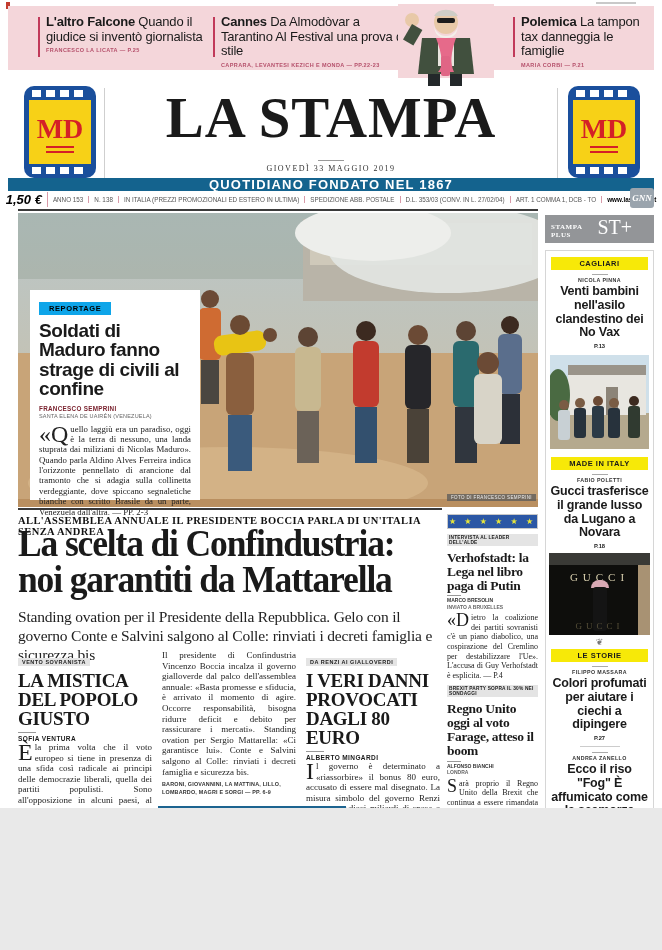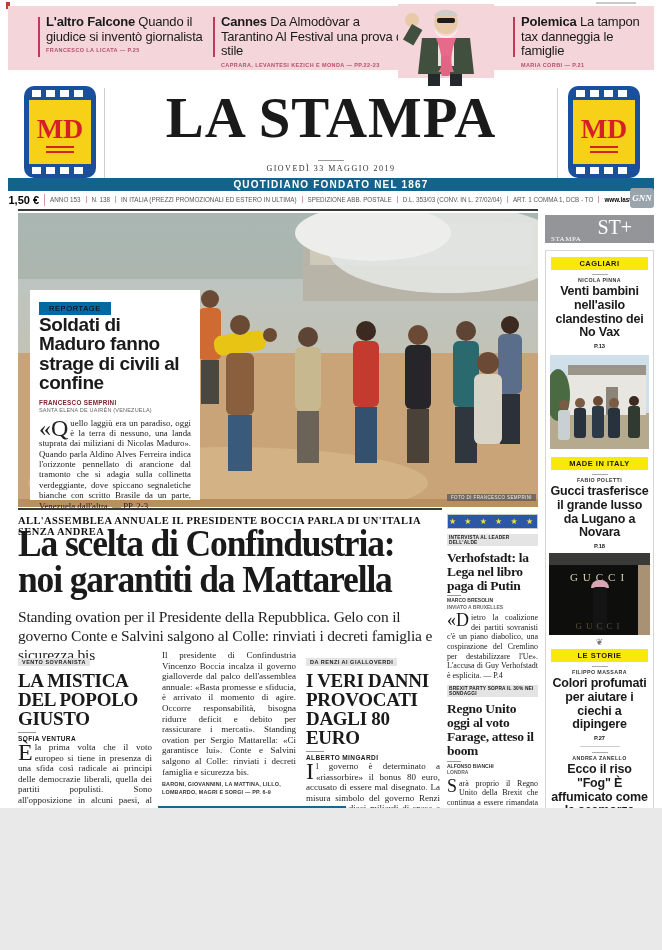--- a/index.html
+++ b/index.html
@@ -23,42 +23,42 @@
   #md-left{left:24px;top:86px;}
   #md-right{left:568px;top:86px;}
   .vline{width:1px;background:#cfcfcf;top:88px;height:92px;}
   #masthead-title{left:100px;top:84px;width:462px;text-align:center;
      font-family:"Liberation Serif",serif;font-weight:700;font-size:58px;letter-spacing:1px;
      transform:scaleX(.98);transform-origin:center;white-space:nowrap;}
   #masthead-date{left:100px;top:160px;width:462px;text-align:center;
      font-family:"Liberation Serif",serif;font-size:8px;letter-spacing:1.5px;color:#333;}
   #masthead-date:before{content:"";display:block;width:26px;height:1px;background:#999;margin:0 auto 3px;}
   #founded-bar{left:8px;top:178px;width:646px;height:13px;background:#14638e;color:#fff;
-     font-size:10px;font-weight:700;letter-spacing:1.2px;text-align:center;line-height:13px;}
+     font-size:13px;font-weight:700;letter-spacing:1.2px;text-align:center;line-height:13px;}
   #price-row{left:8px;top:193px;width:646px;height:13px;display:flex;justify-content:center;
      align-items:center;font-size:6.3px;color:#555;white-space:nowrap;}
   #price-row .seg{padding:0 5px;border-right:1px solid #d89aa8;}
   #price-row .seg:last-child{border-right:none;}
-  #price-row .strong{color:#000;font-weight:700;font-size:11px;}
+  #price-row .strong{color:#000;font-weight:700;font-size:13px;font-style:italic;}
   #price-row .web{color:#000;font-weight:700;}
   #gnn{left:630px;top:188px;width:24px;height:20px;background:#9aa4ad;border-radius:3px;
      color:#fff;font-family:"Liberation Serif",serif;font-style:italic;font-weight:700;
      font-size:9px;text-align:center;line-height:20px;}
   #printcode{left:596px;top:2px;width:40px;height:2px;background:#c9c9c9;}
   #redmark{left:6px;top:2px;width:4px;height:7px;background:#c23b2e;}
 
   
   #photo{left:18px;top:213px;width:520px;height:294px;background:#b8b4a6;}
   #photo svg{display:block;}
   #photo-credit{right:2px;bottom:6px;background:rgba(90,90,90,.75);color:#eee;
      font-size:4.5px;letter-spacing:.4px;padding:1px 4px;}
   #reportage{left:30px;top:290px;width:170px;height:210px;background:#fff;padding:7px 9px;box-sizing:border-box;}
-  .ylabel{display:inline-block;background:#0369a1;color:#000;font-size:7.5px;font-weight:400;
+  .ylabel{display:inline-block;background:#0ea5e9;color:#000;font-size:7.5px;font-weight:700;
      letter-spacing:.6px;padding:2px 10px;}
-  #reportage-hl{font-size:19px;font-weight:800;line-height:1.02;letter-spacing:-.4px;}
+  #reportage-hl{margin-top:6px;font-size:19px;font-weight:800;line-height:1.02;letter-spacing:-.4px;}
   #reportage-by{margin-top:6px;font-size:6.3px;font-weight:700;color:#7a222e;letter-spacing:.3px;}
   #reportage-dl{font-size:5.5px;color:#666;letter-spacing:.2px;margin-top:1px;}
   #reportage-body{margin-top:5px;font-family:"Liberation Serif",serif;font-size:8.8px;line-height:1.18;
      text-align:justify;color:#222;}
   .dc{float:left;font-family:"Liberation Serif",serif;font-weight:400;font-size:24px;line-height:.85;
      padding-right:2px;}
 
   
   .rule{background:#3a3a3a;height:2px;}
   #main-kicker{left:18px;top:515px;width:424px;font-family:"Liberation Serif",serif;
@@ -89,21 +89,21 @@
   .eu-hl{font-family:"Liberation Serif",serif;font-weight:700;font-size:13.5px;line-height:1.02;
      letter-spacing:-.3px;margin-top:3px;}
   .eu-by{font-size:5px;font-weight:700;color:#333;margin-top:3px;line-height:1.3;}
   .eu-by:before{content:"";display:block;width:14px;height:1px;background:#999;margin-bottom:1px;}
   .eu-body{font-family:"Liberation Serif",serif;font-size:8px;line-height:1.2;text-align:justify;margin-top:3px;}
   .eu-body .dc{font-size:18px;}
 
   
   #sidebar{left:545px;top:215px;width:109px;}
   #sb-header{height:28px;background:#939598;color:#fff;position:relative;}
-  #sb-header .sp{position:absolute;left:6px;top:20px;font-size:7px;font-weight:400;letter-spacing:.5px;
+  #sb-header .sp{position:absolute;left:6px;top:8px;font-size:7px;font-weight:700;letter-spacing:.5px;
      line-height:1.2;width:46px;font-family:"Liberation Serif",serif;}
   #sb-header .st{position:absolute;right:22px;top:1px;font-family:"Liberation Serif",serif;
      font-size:20px;font-weight:400;}
   #sb-card{margin-top:7px;background:#fff;border:1px solid #d6d6d6;padding:4px 3px;box-sizing:border-box;
      text-align:center;}
   .sb-label{display:block;background:#f7e908;font-size:7.5px;font-weight:700;letter-spacing:.5px;
      padding:2px 0;margin:2px 2px 4px;}
   .sb-by{font-size:5.3px;font-weight:700;color:#333;letter-spacing:.4px;margin-top:3px;}
   .sb-by:before{content:"";display:block;width:16px;height:1px;background:#aaa;margin:0 auto 2px;}
   .sb-hl{font-size:12.5px;font-weight:800;line-height:1.1;letter-spacing:-.2px;margin-top:2px;}

